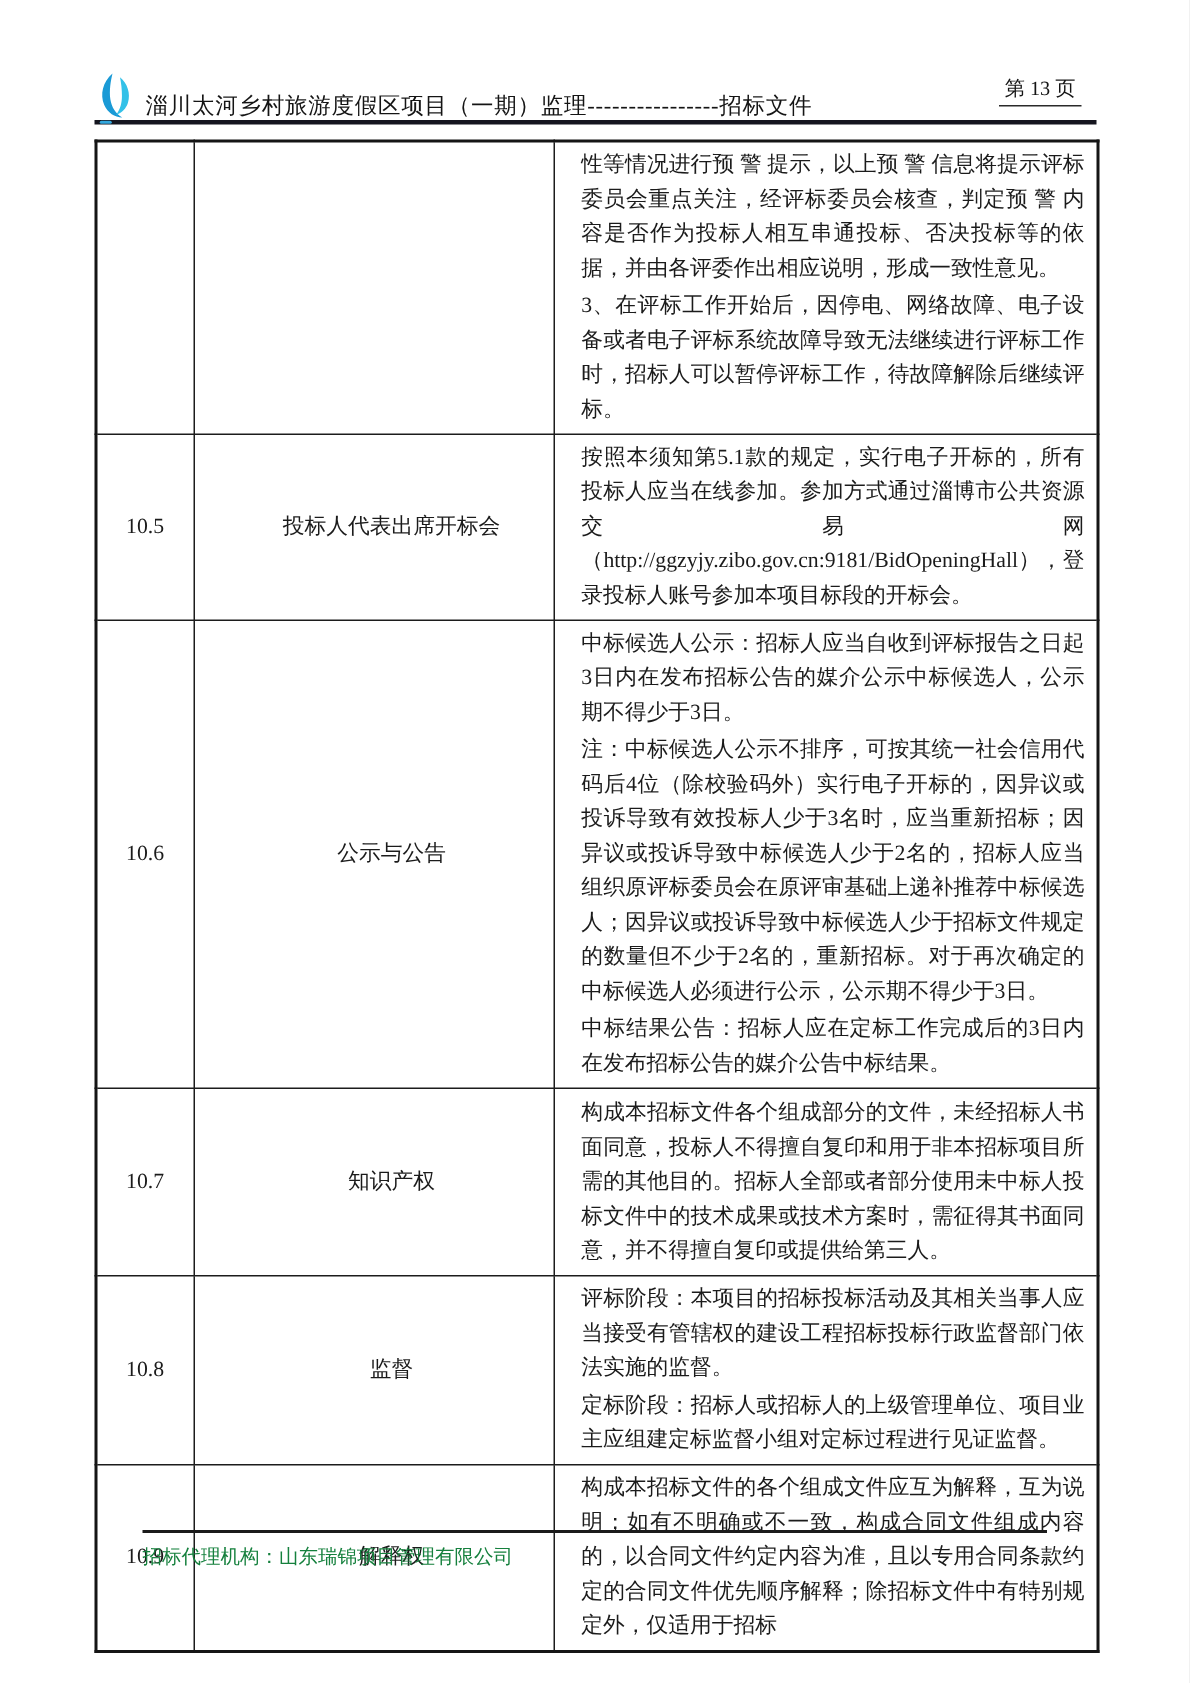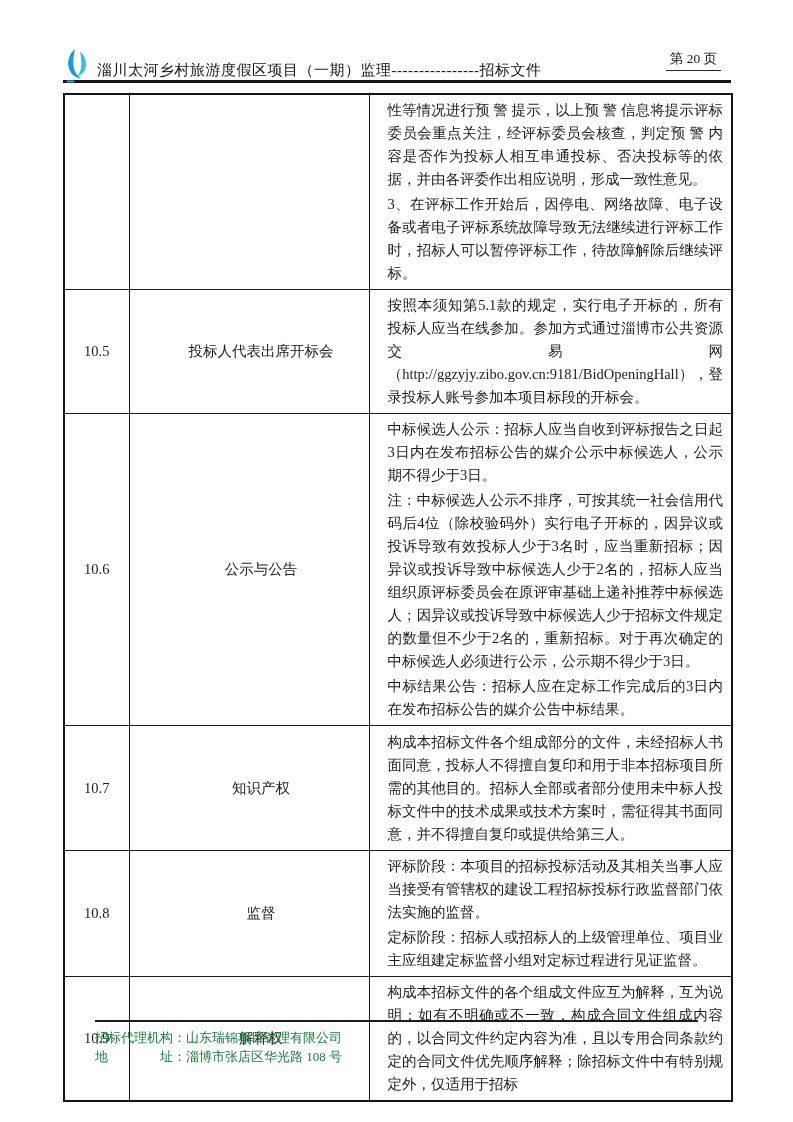--- a/index.html
+++ b/index.html
@@ -79,21 +79,21 @@
 
   <div class="header">
     <div class="header-row">
       <svg class="logo" viewBox="0 0 30 36" aria-hidden="true">
         <path d="M12 1 C5.5 6.5 3.5 15 6.5 22 C8.8 27.2 13.5 30.3 18.5 30.3 C14.2 28 11.4 23.6 10.6 18.4 C9.7 12.4 10.8 6.2 12 1 Z" fill="#1a9ad6"></path>
         <path d="M17 3.5 C22 7.5 24.2 14.5 22.3 20.5 C21.1 24.4 18.2 27.4 14.4 28.6 C17.2 24.8 18.3 20.6 18.3 15.8 C18.3 11.6 17.8 7.4 17 3.5 Z" fill="#33c1e8"></path>
         <rect x="3.5" y="32.5" width="8" height="2" rx="1" fill="#33a7dd"></rect>
       </svg>
       <div class="header-title">淄川太河乡村旅游度假区项目（一期）监理----------------招标文件</div>
     </div>
-    <div class="page-num">第 20 页</div>
+    <div class="page-num">第 13 页</div>
   </div>
 
   <table class="clauses">
     <tbody>
       <tr class="r0">
         <td class="col-clause"></td>
         <td class="col-title"></td>
         <td class="col-content">
           <p>性等情况进行预 警 提示，以上预 警 信息将提示评标委员会重点关注，经评标委员会核查，判定预 警 内容是否作为投标人相互串通投标、否决投标等的依据，并由各评委作出相应说明，形成一致性意见。</p>
           <p>3、在评标工作开始后，因停电、网络故障、电子设备或者电子评标系统故障导致无法继续进行评标工作时，招标人可以暂停评标工作，待故障解除后继续评标。</p>
@@ -142,18 +142,17 @@
           <p>构成本招标文件的各个组成文件应互为解释，互为说明；如有不明确或不一致，构成合同文件组成内容的，以合同文件约定内容为准，且以专用合同条款约定的合同文件优先顺序解释；除招标文件中有特别规定外，仅适用于招标</p>
         </td>
       </tr>
     </tbody>
   </table>
 
   <div class="footer">
     <div class="footer-cols">
       <div>
         <div class="footer-line"><span>招标代理机构：</span><span>山东瑞锦项目管理有限公司</span></div>
-        <div class="footer-line"><span>地　　　　址：</span><span>淄博市张店区华光路 108 号</span></div>
       </div>
     </div>
   </div>
 
 </div>
 
 </body></html>

